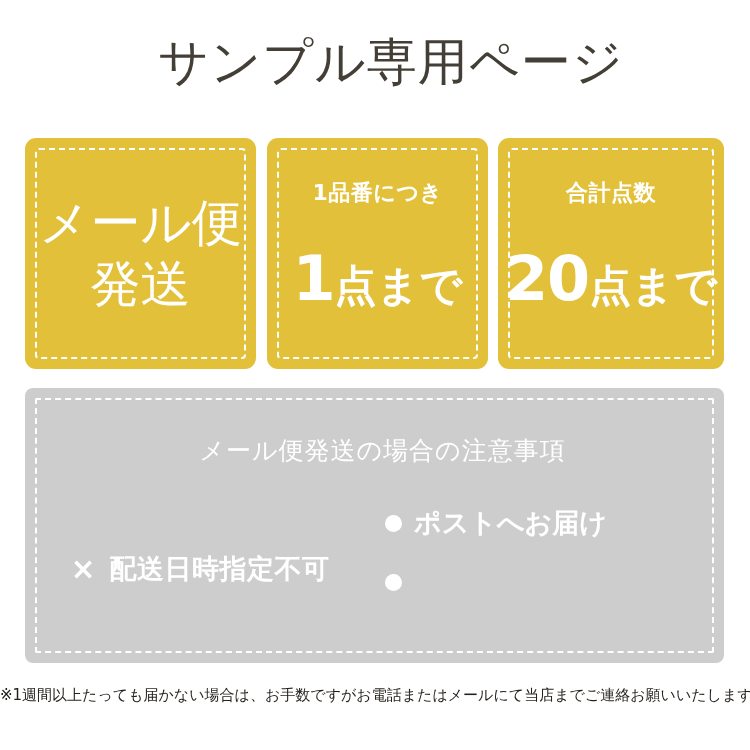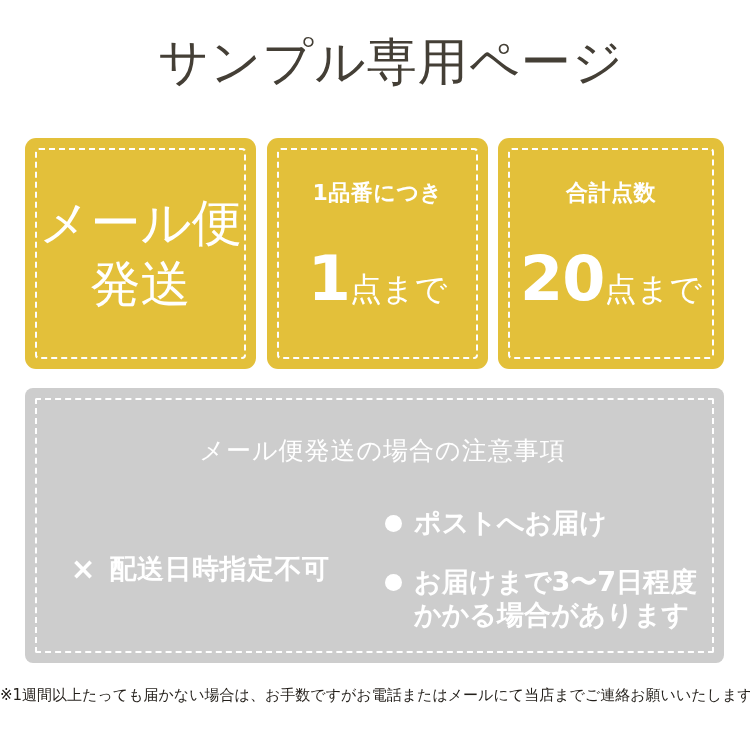--- a/index.html
+++ b/index.html
@@ -119,23 +119,23 @@
   }
 
   .value-num {
     font-size: 62px;
     line-height: 62px;
     font-weight: 700;
     letter-spacing: -1px;
   }
 
   .value-unit {
-    font-size: 32px;
+    font-size: 42px;
     line-height: 42px;
-    font-weight: 400;
+    font-weight: 700;
     letter-spacing: 0px;
   }
 
   
   .notice {
     position: absolute;
     left: 25px;
     top: 388px;
     width: 699px;
     height: 275px;
@@ -317,24 +317,20 @@
 
         <div class="bullet-row">
           <span class="bullet-dot"></span>
           <span class="bullet-text">
             <span>ポストへお届け</span>
           </span>
         </div>
 
         <div class="bullet-row">
           <span class="bullet-dot"></span>
-          <span class="bullet-text">
-            <span>お届けまで3〜7日程度</span>
-            <span class="l2">かかる場合があります</span>
-          </span>
         </div>
 
       </div>
     </div>
   </div>
 
   <div class="footnote">※1週間以上たっても届かない場合は、お手数ですがお電話またはメールにて当店までご連絡お願いいたします。</div>
 
 </div>
 

